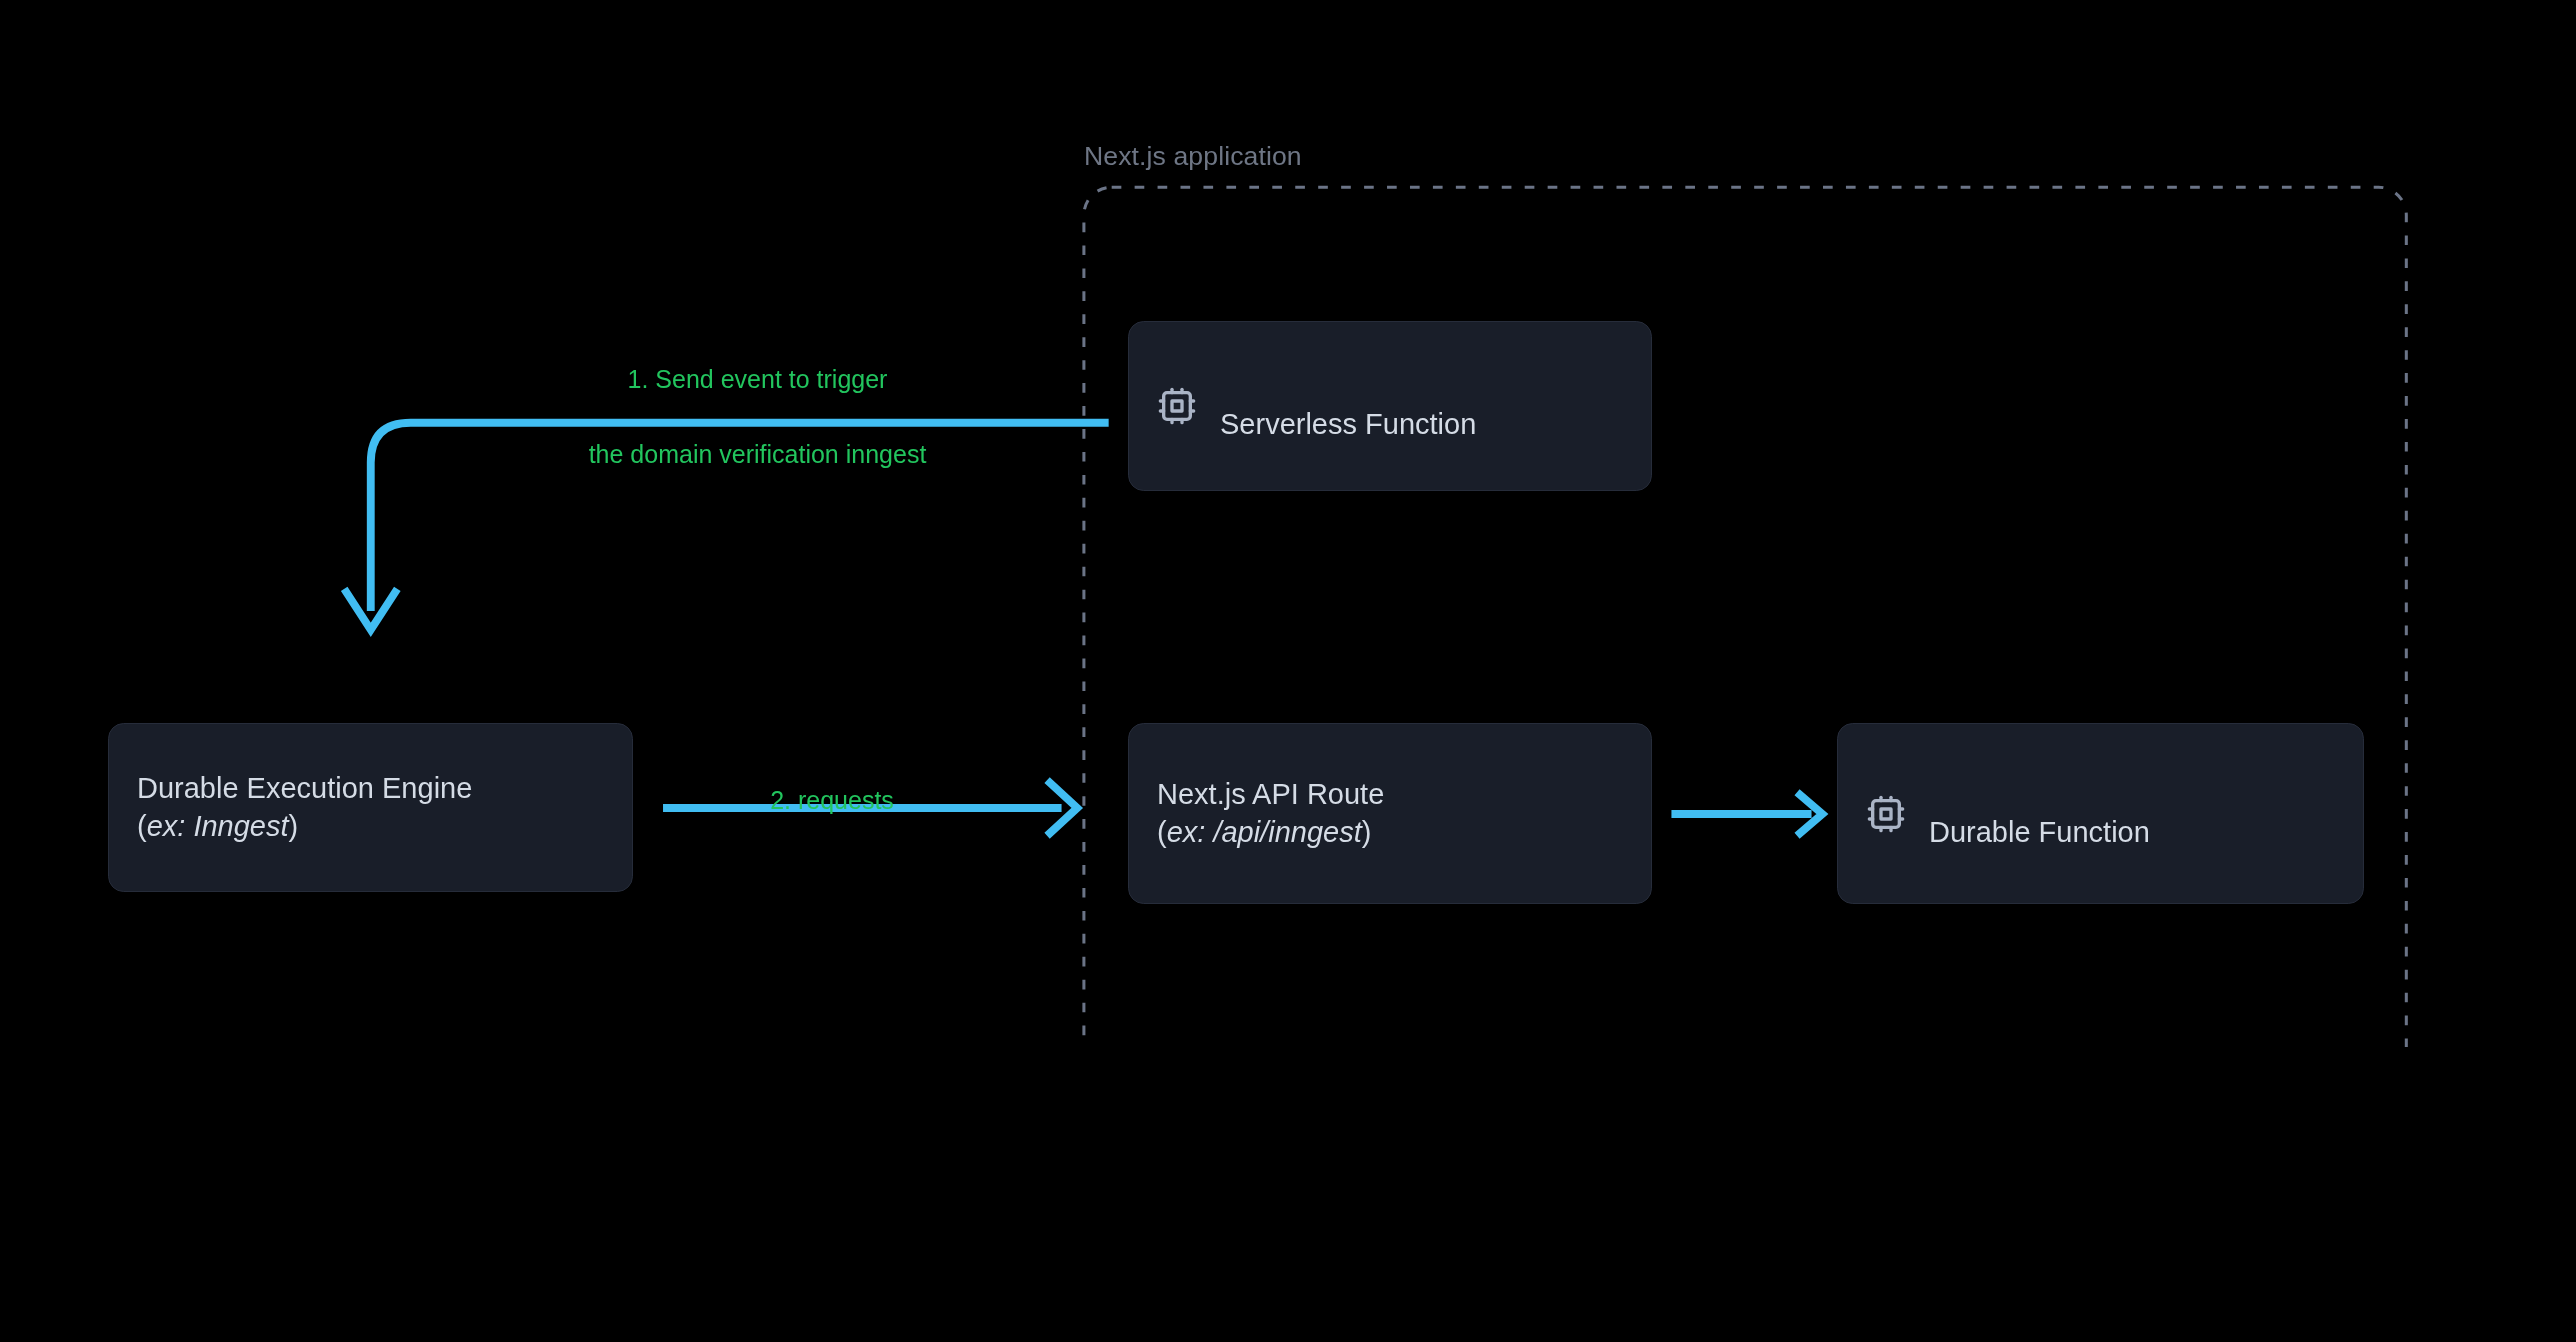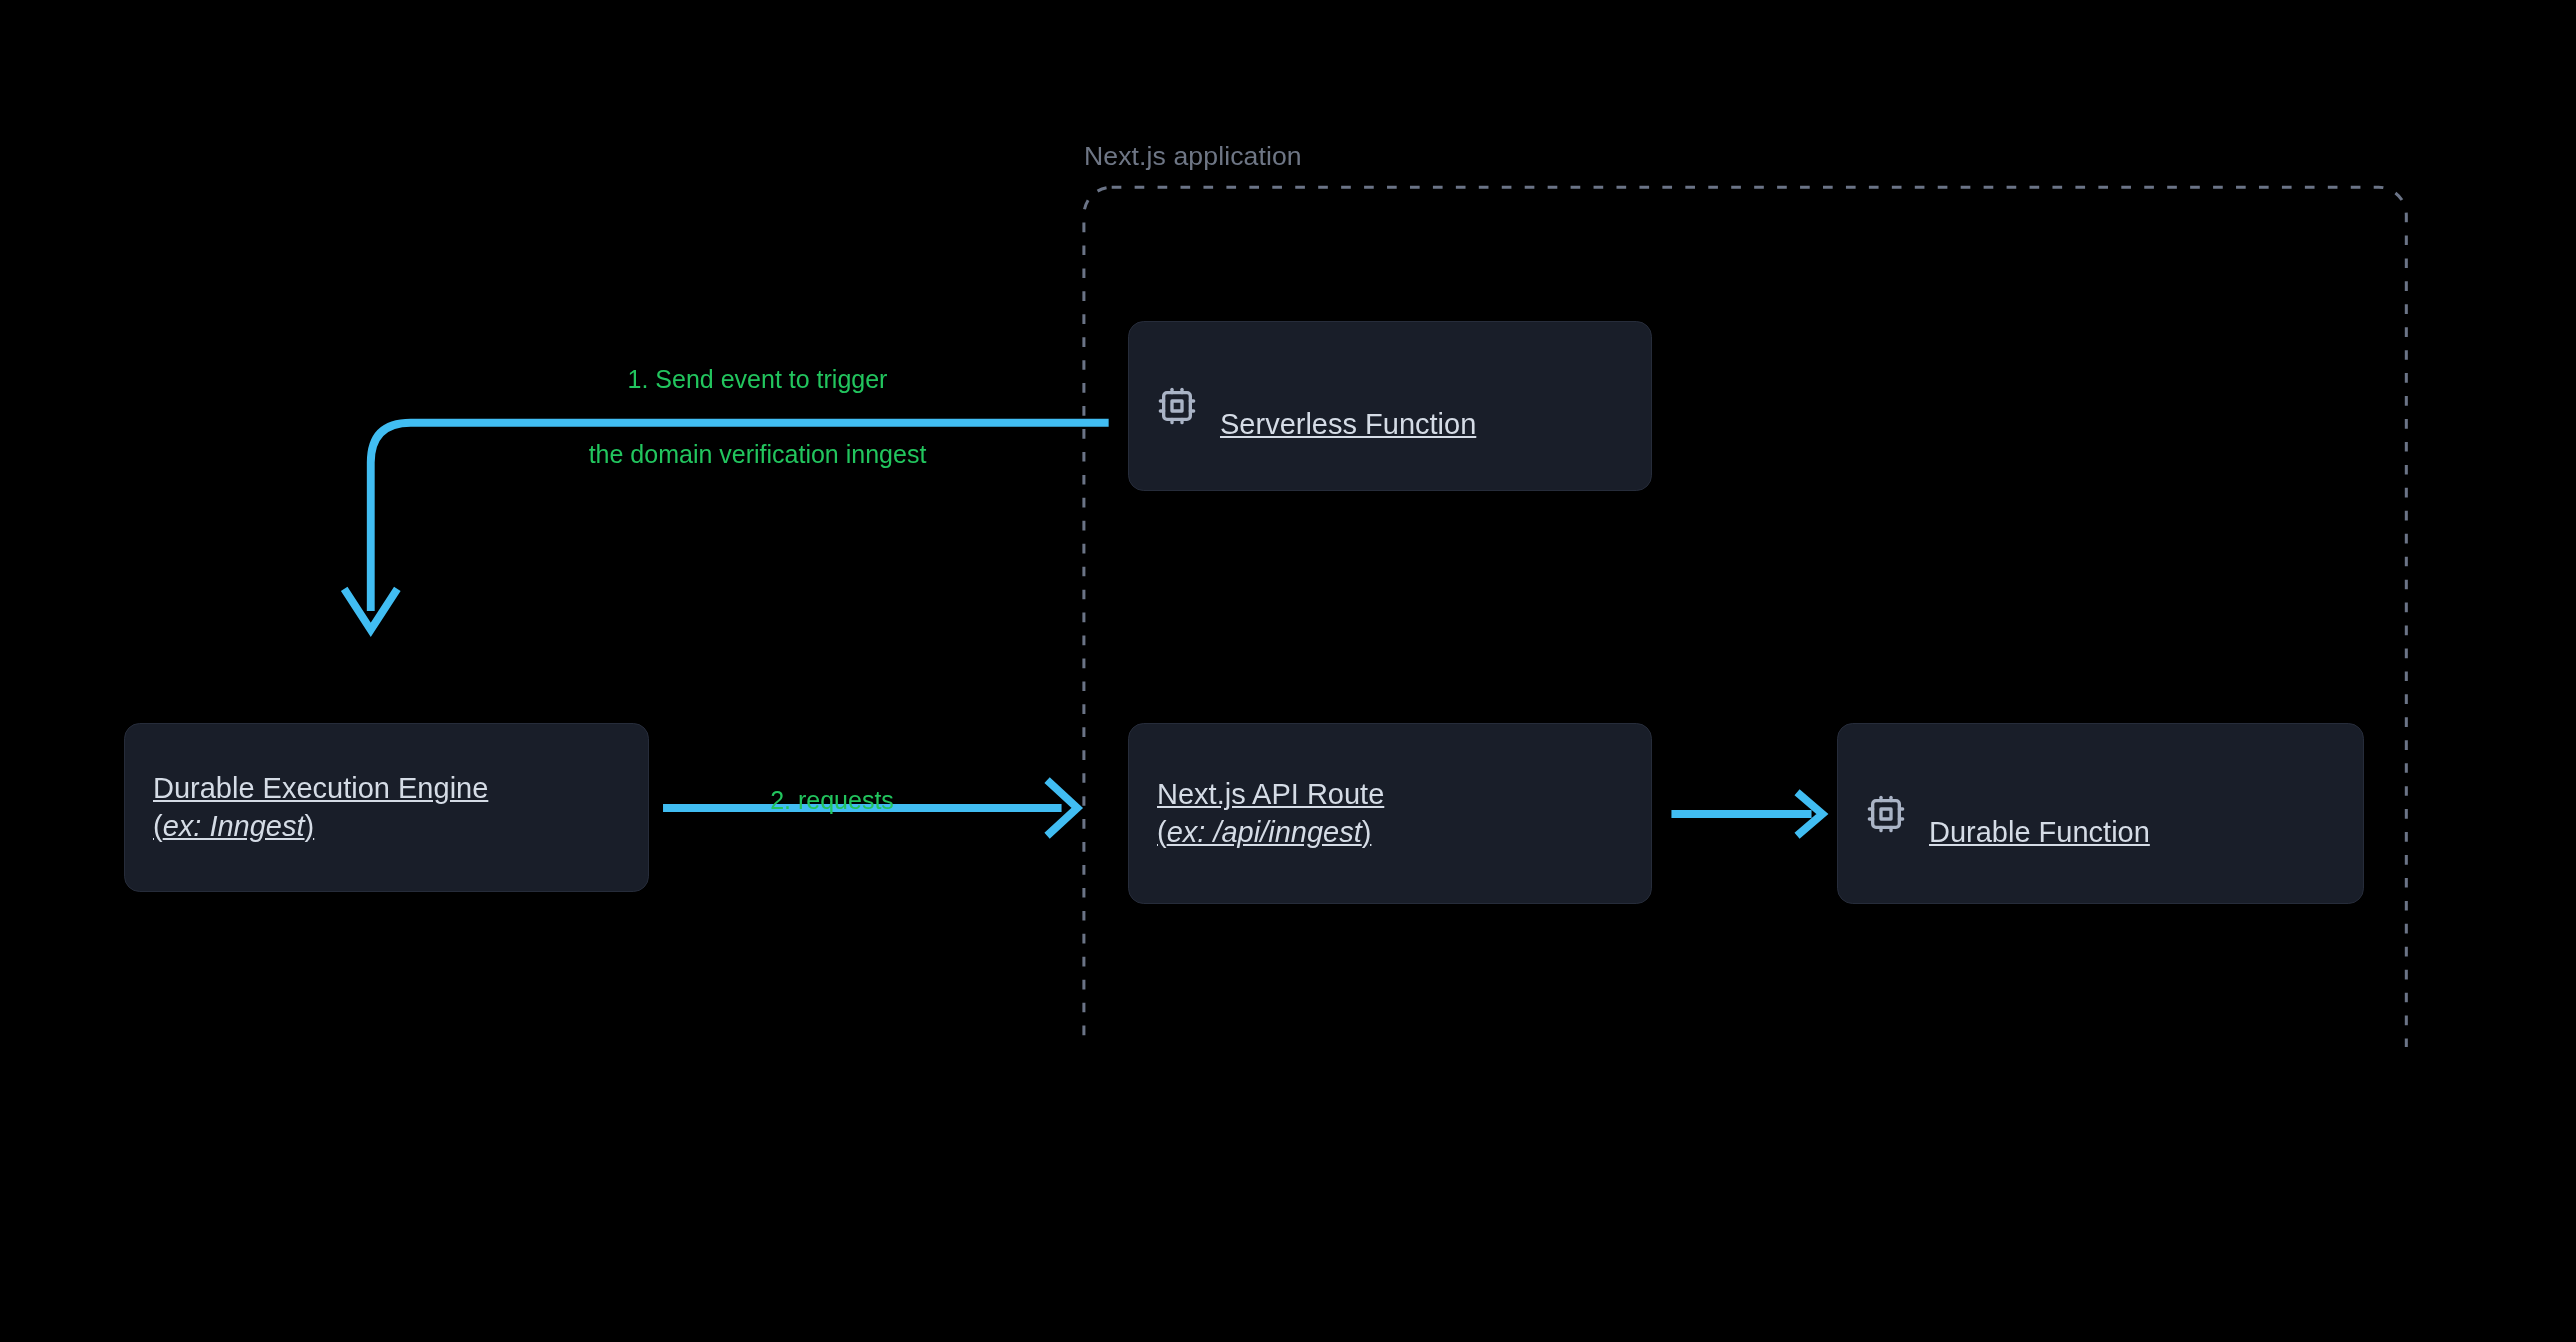--- a/index.html
+++ b/index.html
@@ -64,21 +64,20 @@
   .node-icon svg {
     display: block;
     width: 40px;
     height: 40px;
   }
   .node-text {
     color: #d5dce6;
     font-size: 29px;
     line-height: 1.28;
     white-space: pre-line;
-    text-decoration: underline;
   }
   .node-text .sub {
     display: block;
   }
   .node-text .ital {
     font-style: italic;
   }
 
   
   .edge-label {
@@ -110,21 +109,21 @@
     </g>
 
     <g>
       <line x1="2768" y1="1348" x2="3000" y2="1348" stroke="#41bdf2" stroke-width="13" stroke-linecap="butt"></line>
       <path d="M 2976 1312 L 3018 1348 L 2976 1384" fill="none" stroke="#41bdf2" stroke-width="13" stroke-linecap="butt" stroke-linejoin="miter"></path>
     </g>
   </svg>
 
   <div class="group-label" style="left:1084px; top:141px;">Next.js application</div>
 
-  <div class="node" style="left:124px; top:723px; width:525px; height:169px;">
+  <div class="node" style="left:108px; top:723px; width:525px; height:169px;">
     <div class="node-text">
       <span>Durable Execution Engine</span>
       <span class="sub"><span>(</span><span class="ital">ex: Inngest</span><span>)</span></span>
     </div>
   </div>
 
   <div class="node with-icon" style="left:1128px; top:321px; width:524px; height:170px;">
     <span class="node-icon">
       <svg viewBox="0 0 24 24" fill="none" stroke="currentColor" stroke-width="2" stroke-linecap="round" stroke-linejoin="round">
         <rect x="4" y="4" width="16" height="16" rx="2"></rect>

